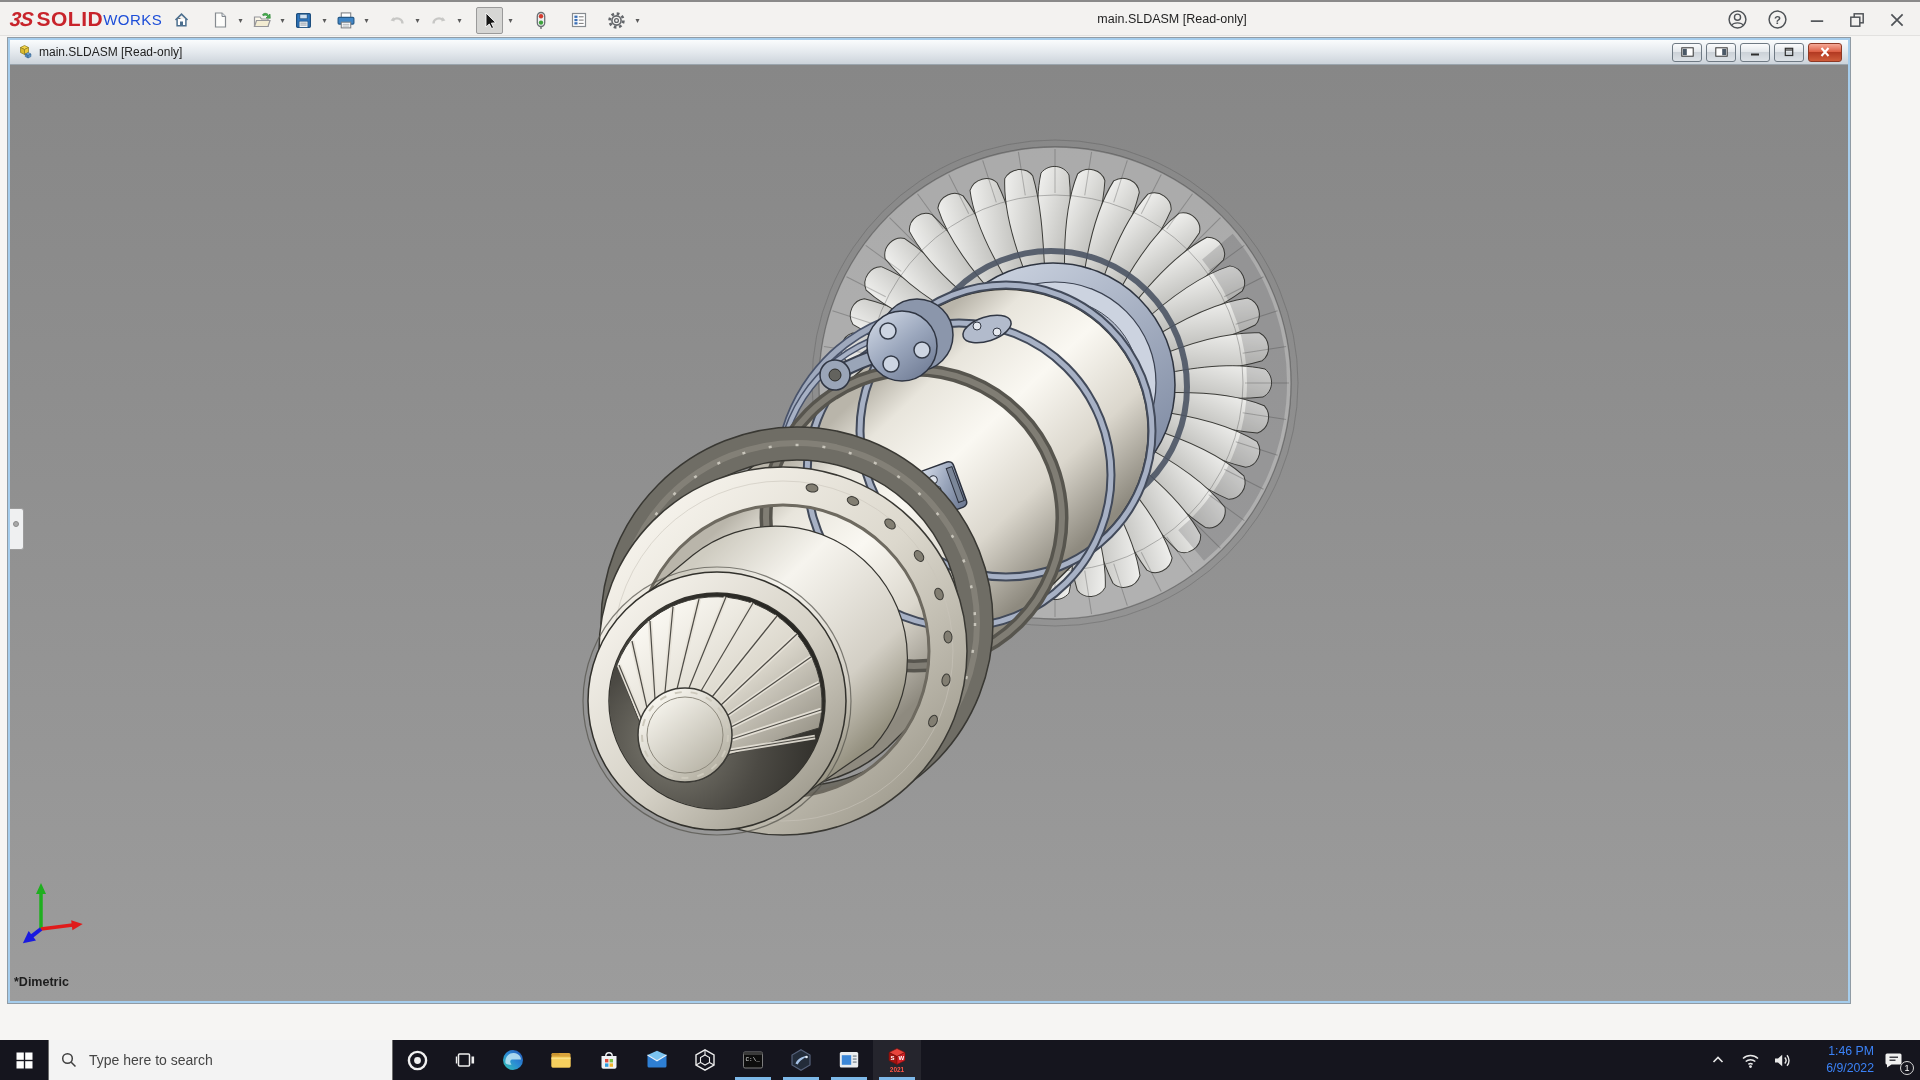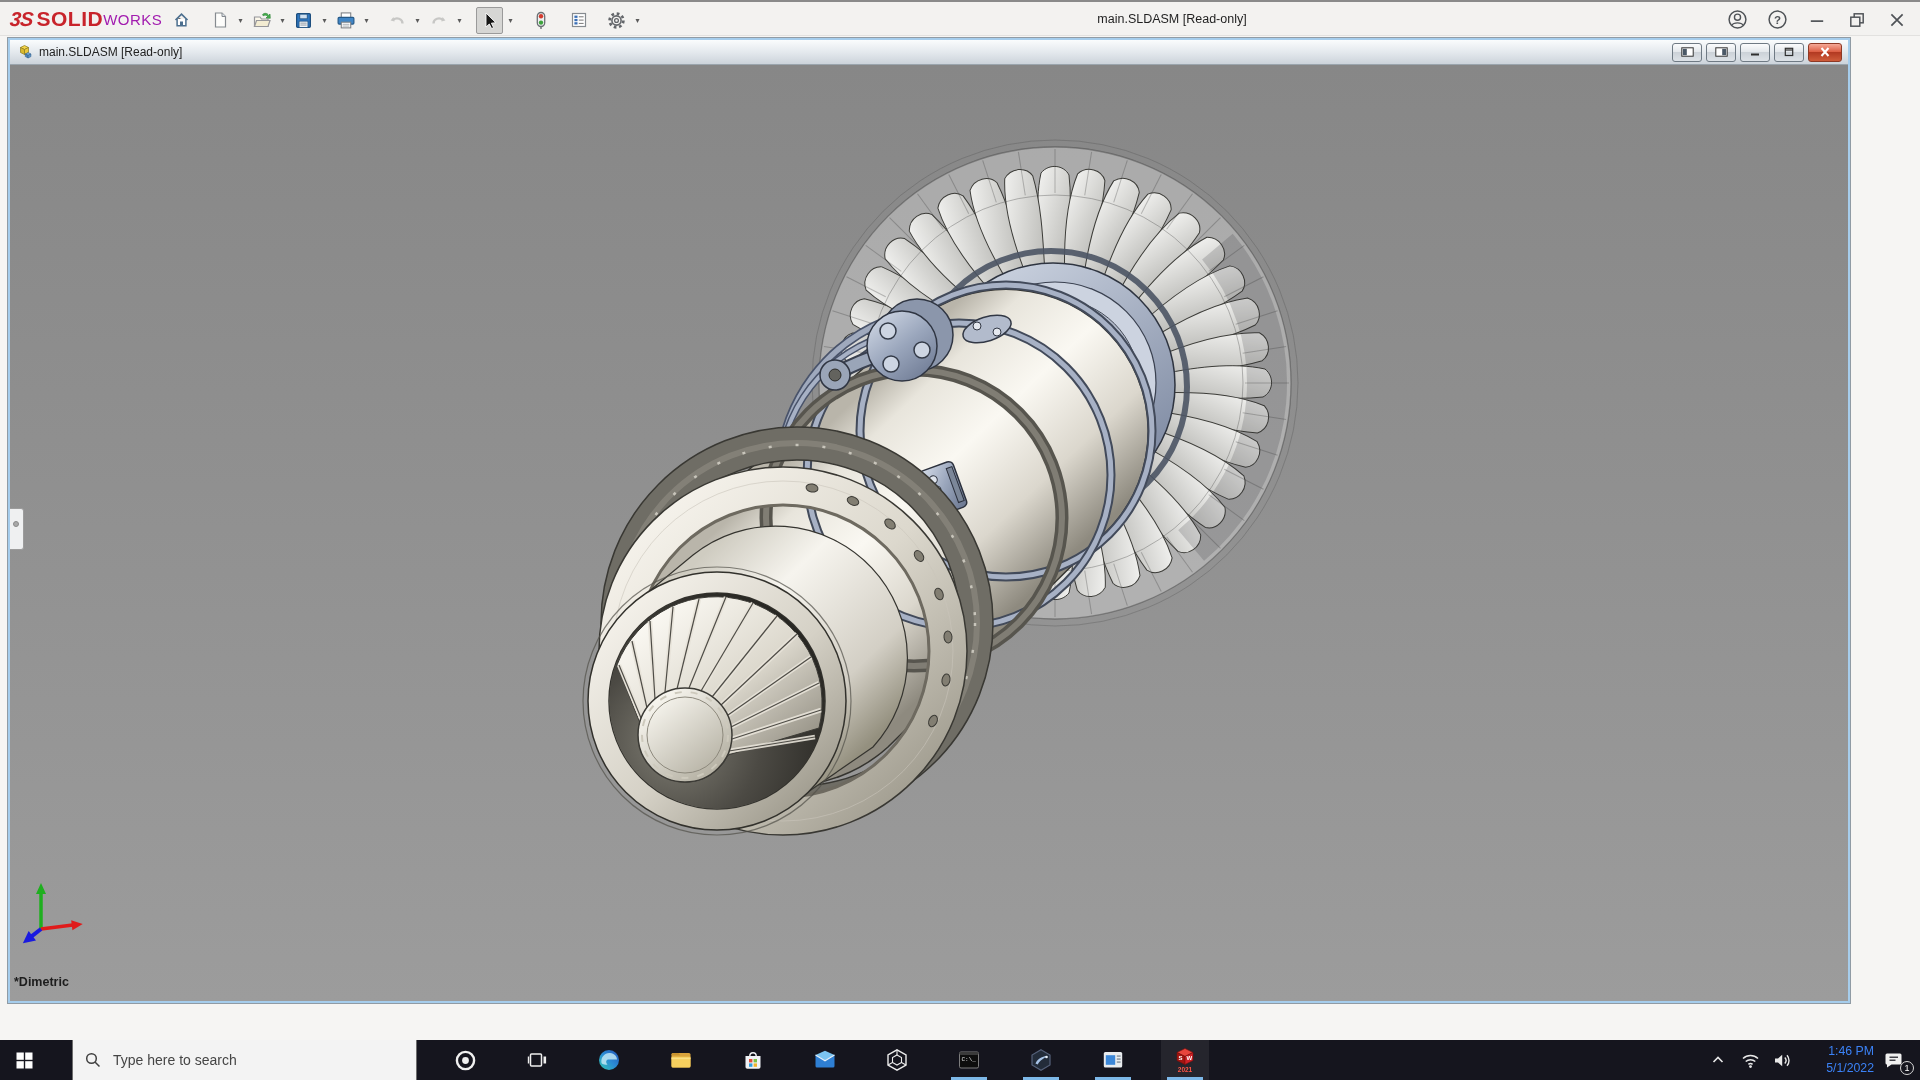--- a/index.html
+++ b/index.html
@@ -7,21 +7,21 @@
        -webkit-font-smoothing:antialiased;}
   .app{position:relative;width:1920px;height:1080px;background:#f6f5f3;}
 
   
   .titlebar{position:absolute;top:0;left:0;right:0;height:36px;background:#f3f2f0;
             border-top:2px solid #8a8a8a;border-bottom:1px solid #e2e1df;box-sizing:border-box;}
   .logo{position:absolute;left:10px;top:0;height:34px;display:flex;align-items:center;}
   .logo-mark{font-size:20px;font-weight:bold;font-style:italic;color:#c8242b;letter-spacing:-1px;
              transform:skewX(-6deg);margin-right:4px;}
   .logo-solid{font-size:21px;font-weight:bold;color:#c8242b;letter-spacing:.5px;}
-  .logo-works{font-size:15px;font-weight:normal;color:#a21caf;letter-spacing:.5px;}
+  .logo-works{font-size:15px;font-weight:normal;color:#1d4ed8;letter-spacing:.5px;}
   .crumb-arrow{margin-left:16px;color:#555;font-size:11px;}
   .main-toolbar{position:absolute;left:168px;top:2px;height:32px;display:flex;align-items:center;gap:2px;}
   .tool{width:27px;height:27px;display:flex;align-items:center;justify-content:center;border-radius:2px;}
   .tool.active{background:#d6d6d4;border:1px solid #9a9a9a;box-sizing:border-box;}
   .caret{width:11px;height:27px;display:flex;align-items:center;justify-content:center;
          color:#5a5a5a;font-size:8px;}
   .tgap{width:7px;}
   .win-title{position:absolute;left:1172px;top:0;transform:translateX(-50%);line-height:35px;
              font-size:12.5px;color:#1f1f1f;white-space:nowrap;}
   .tb-right{position:absolute;right:12px;top:0;height:35px;display:flex;align-items:center;gap:18px;}
@@ -45,21 +45,21 @@
   .engine{position:absolute;left:565px;top:58px;}
   .triad{position:absolute;left:8px;top:810px;}
   .viewlabel{position:absolute;left:4px;top:910px;font-size:12.5px;font-weight:bold;color:#1d1d1d;}
   .side-tab{position:absolute;left:0;top:443px;width:14px;height:42px;background:#eff0f1;
             border:1px solid #9c9c9c;border-left:none;border-radius:0 3px 3px 0;box-sizing:border-box;}
   .side-tab .dot{position:absolute;left:3px;top:12px;width:6px;height:6px;border-radius:50%;
                  background:#a9a9a9;border:1px solid #8a8a8a;box-sizing:border-box;}
 
   
   .taskbar{position:absolute;left:0;bottom:0;width:1920px;height:40px;background:#15151e;
-           display:flex;align-items:center;gap:24px;}
+           display:flex;align-items:center;}
   .start{width:48px;height:40px;display:flex;align-items:center;justify-content:center;}
   .searchbox{width:345px;height:40px;background:#f3f3f3;display:flex;align-items:center;
              box-sizing:border-box;border:1px solid #6d6d6d;border-top:none;border-bottom:none;}
   .searchbox svg{margin:0 10px 0 12px;flex:none;}
   .searchbox input{flex:1;border:none;outline:none;background:transparent;font-size:14px;color:#222;
                    font-family:"Liberation Sans",sans-serif;}
   .searchbox input::placeholder{color:#454545;}
   .tbslot{position:relative;width:48px;height:40px;display:flex;align-items:center;justify-content:center;}
   .tbslot.running::after{content:'';position:absolute;left:6px;right:6px;bottom:0;height:3px;
                          background:#7db8e8;}
@@ -678,21 +678,21 @@
       </div>
       <div class="tray-ic">
         <svg width="19" height="17" viewBox="0 0 19 17">
           <path d="M2 6.5 h3 l4.2 -3.8 v11.6 L5 10.5 H2 z" fill="#e8e8e8"></path>
           <path d="M11.8 5.5 a4.5 4.5 0 0 1 0 6" fill="none" stroke="#e8e8e8" stroke-width="1.4"></path>
           <path d="M14 3.2 a8 8 0 0 1 0 10.6" fill="none" stroke="#e8e8e8" stroke-width="1.4"></path>
         </svg>
       </div>
       <div class="clock">
         <div>1:46 PM</div>
-        <div>5/1/2022</div>
+        <div>6/9/2022</div>
       </div>
       <div class="tray-ic" style="width:40px">
         <svg width="20" height="19" viewBox="0 0 20 19">
           <path d="M3 2.5 h13 a1.5 1.5 0 0 1 1.5 1.5 v8 a1.5 1.5 0 0 1 -1.5 1.5 h-8.5 l-4.5 3 v-3 a1.5 1.5 0 0 1 -1.5 -1.5 v-8 a1.5 1.5 0 0 1 1.5 -1.5 z" fill="#f0f0f0"></path>
           <line x1="5.5" y1="6.2" x2="14" y2="6.2" stroke="#15151e" stroke-width="1.2"></line>
           <line x1="5.5" y1="9.2" x2="11.5" y2="9.2" stroke="#15151e" stroke-width="1.2"></line>
         </svg>
         <div class="badge">1</div>
       </div>
     </div>

